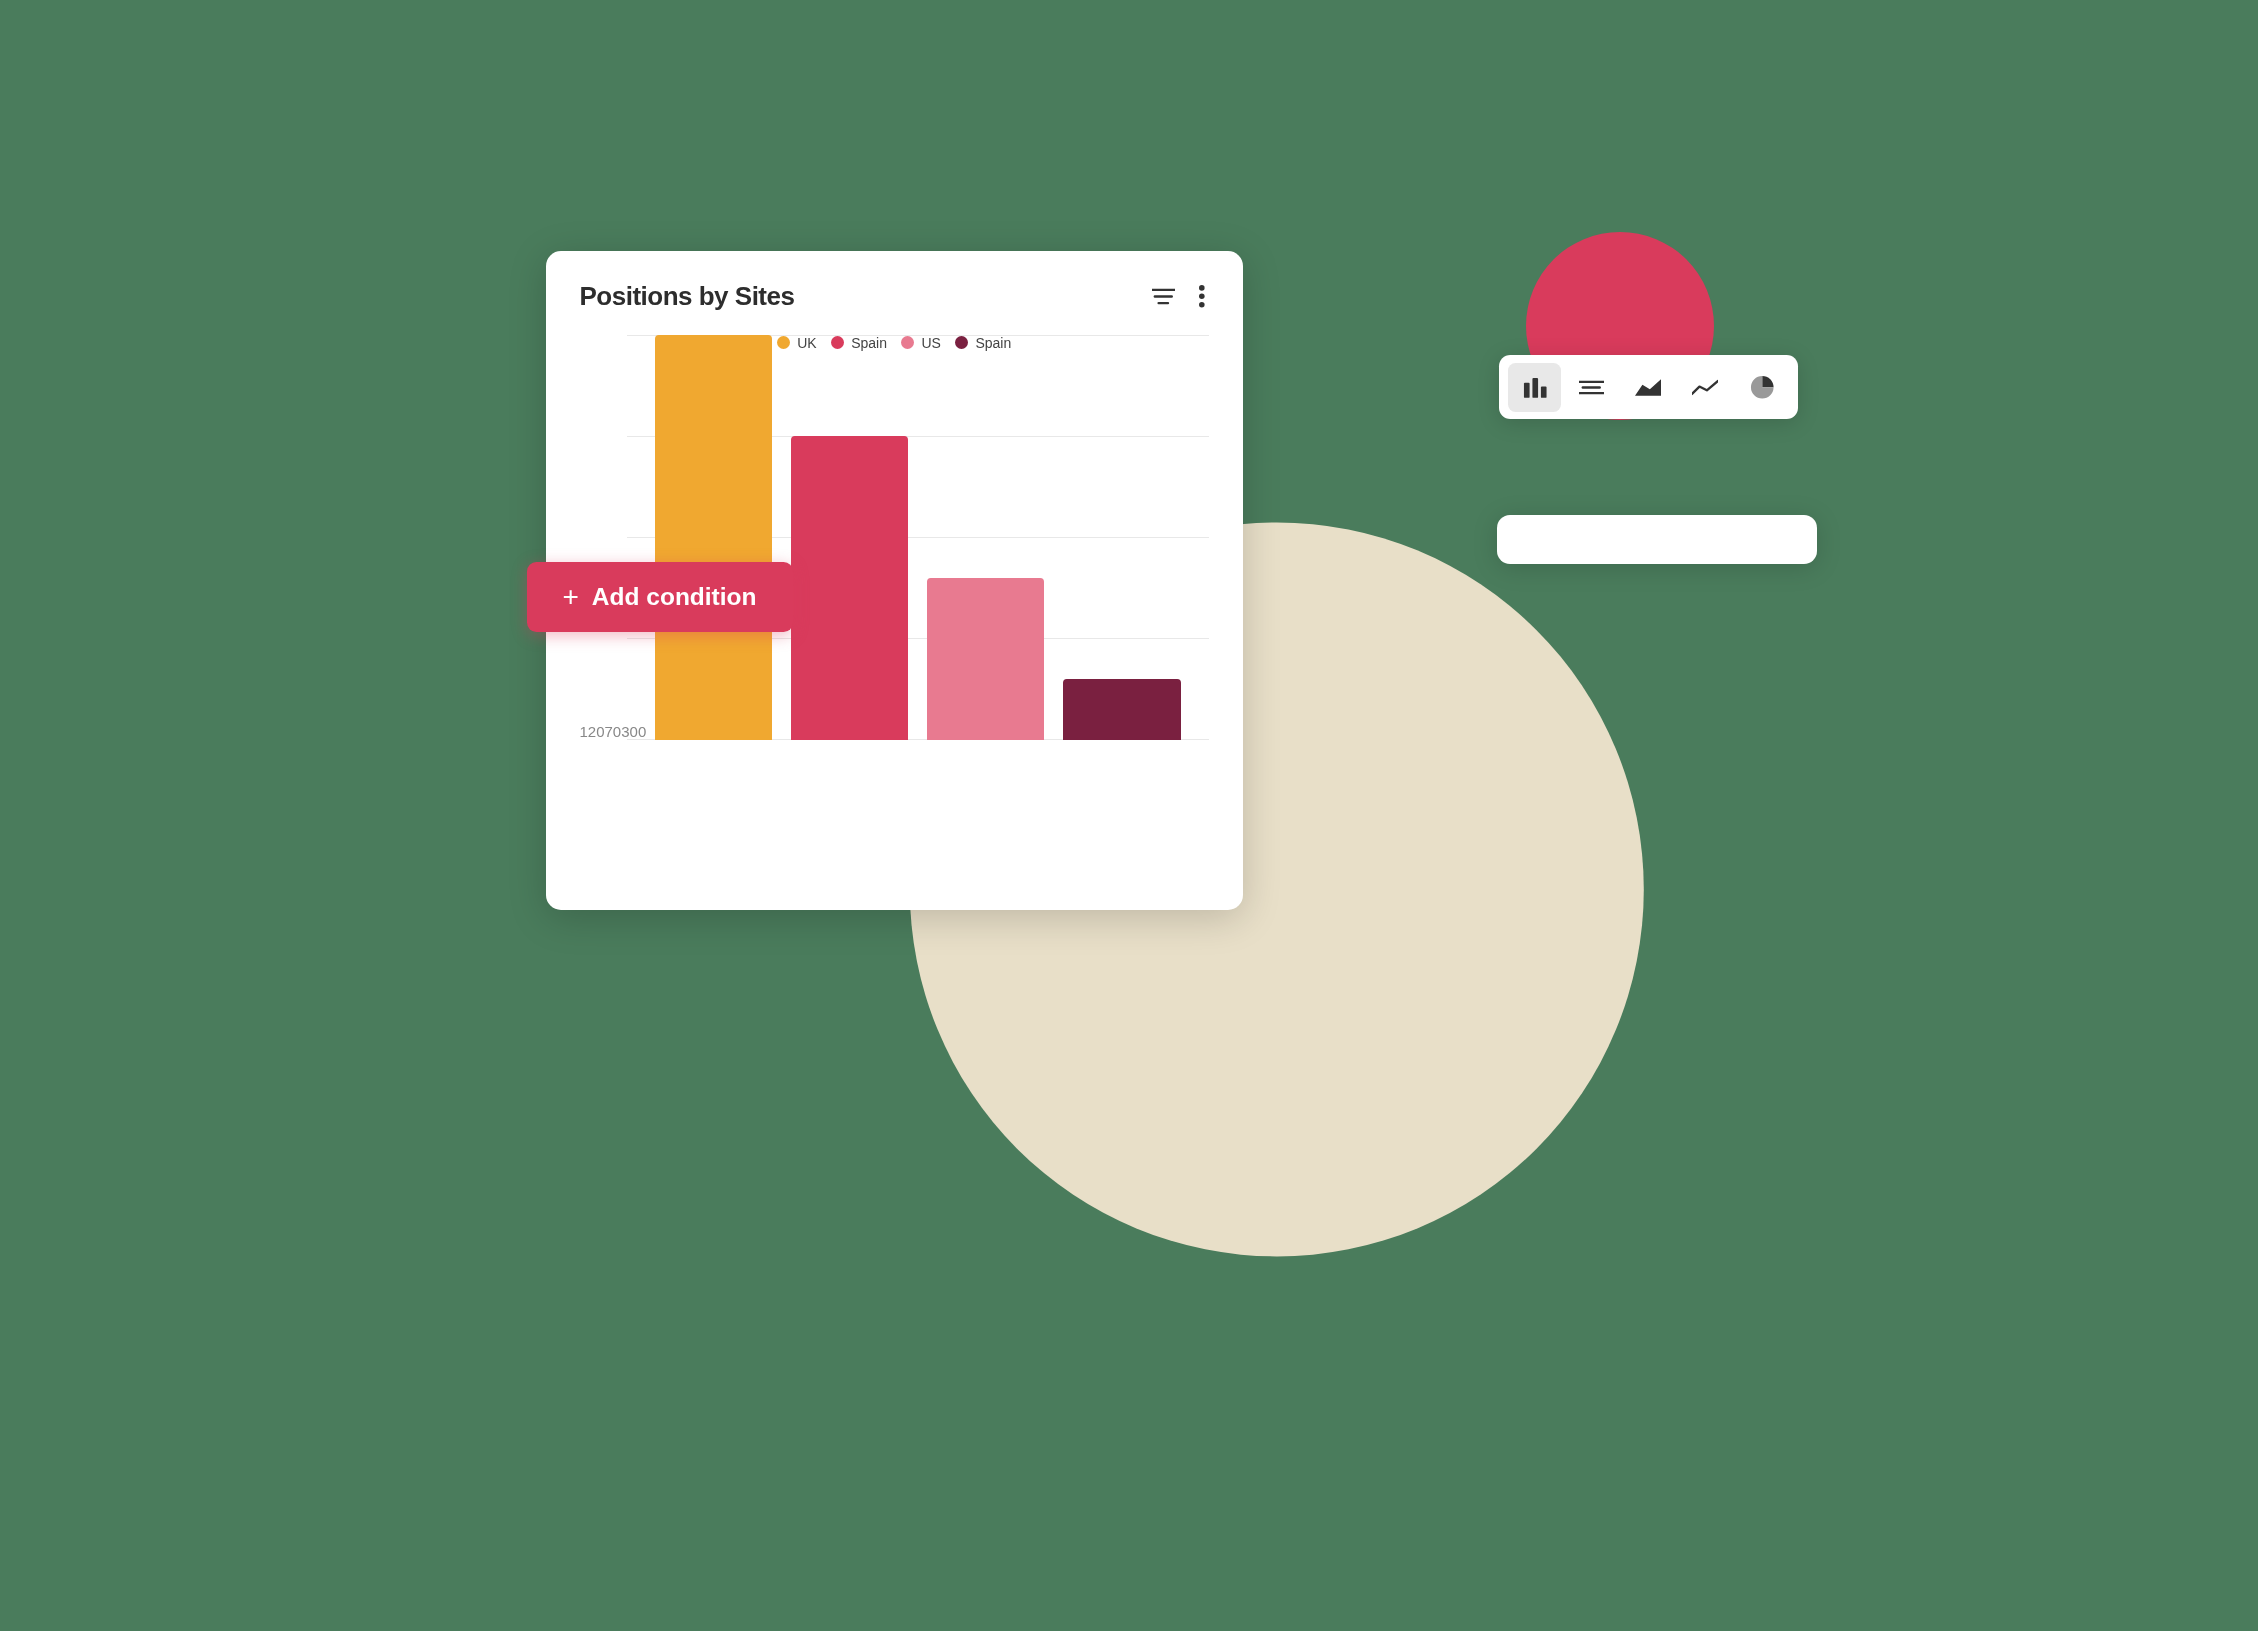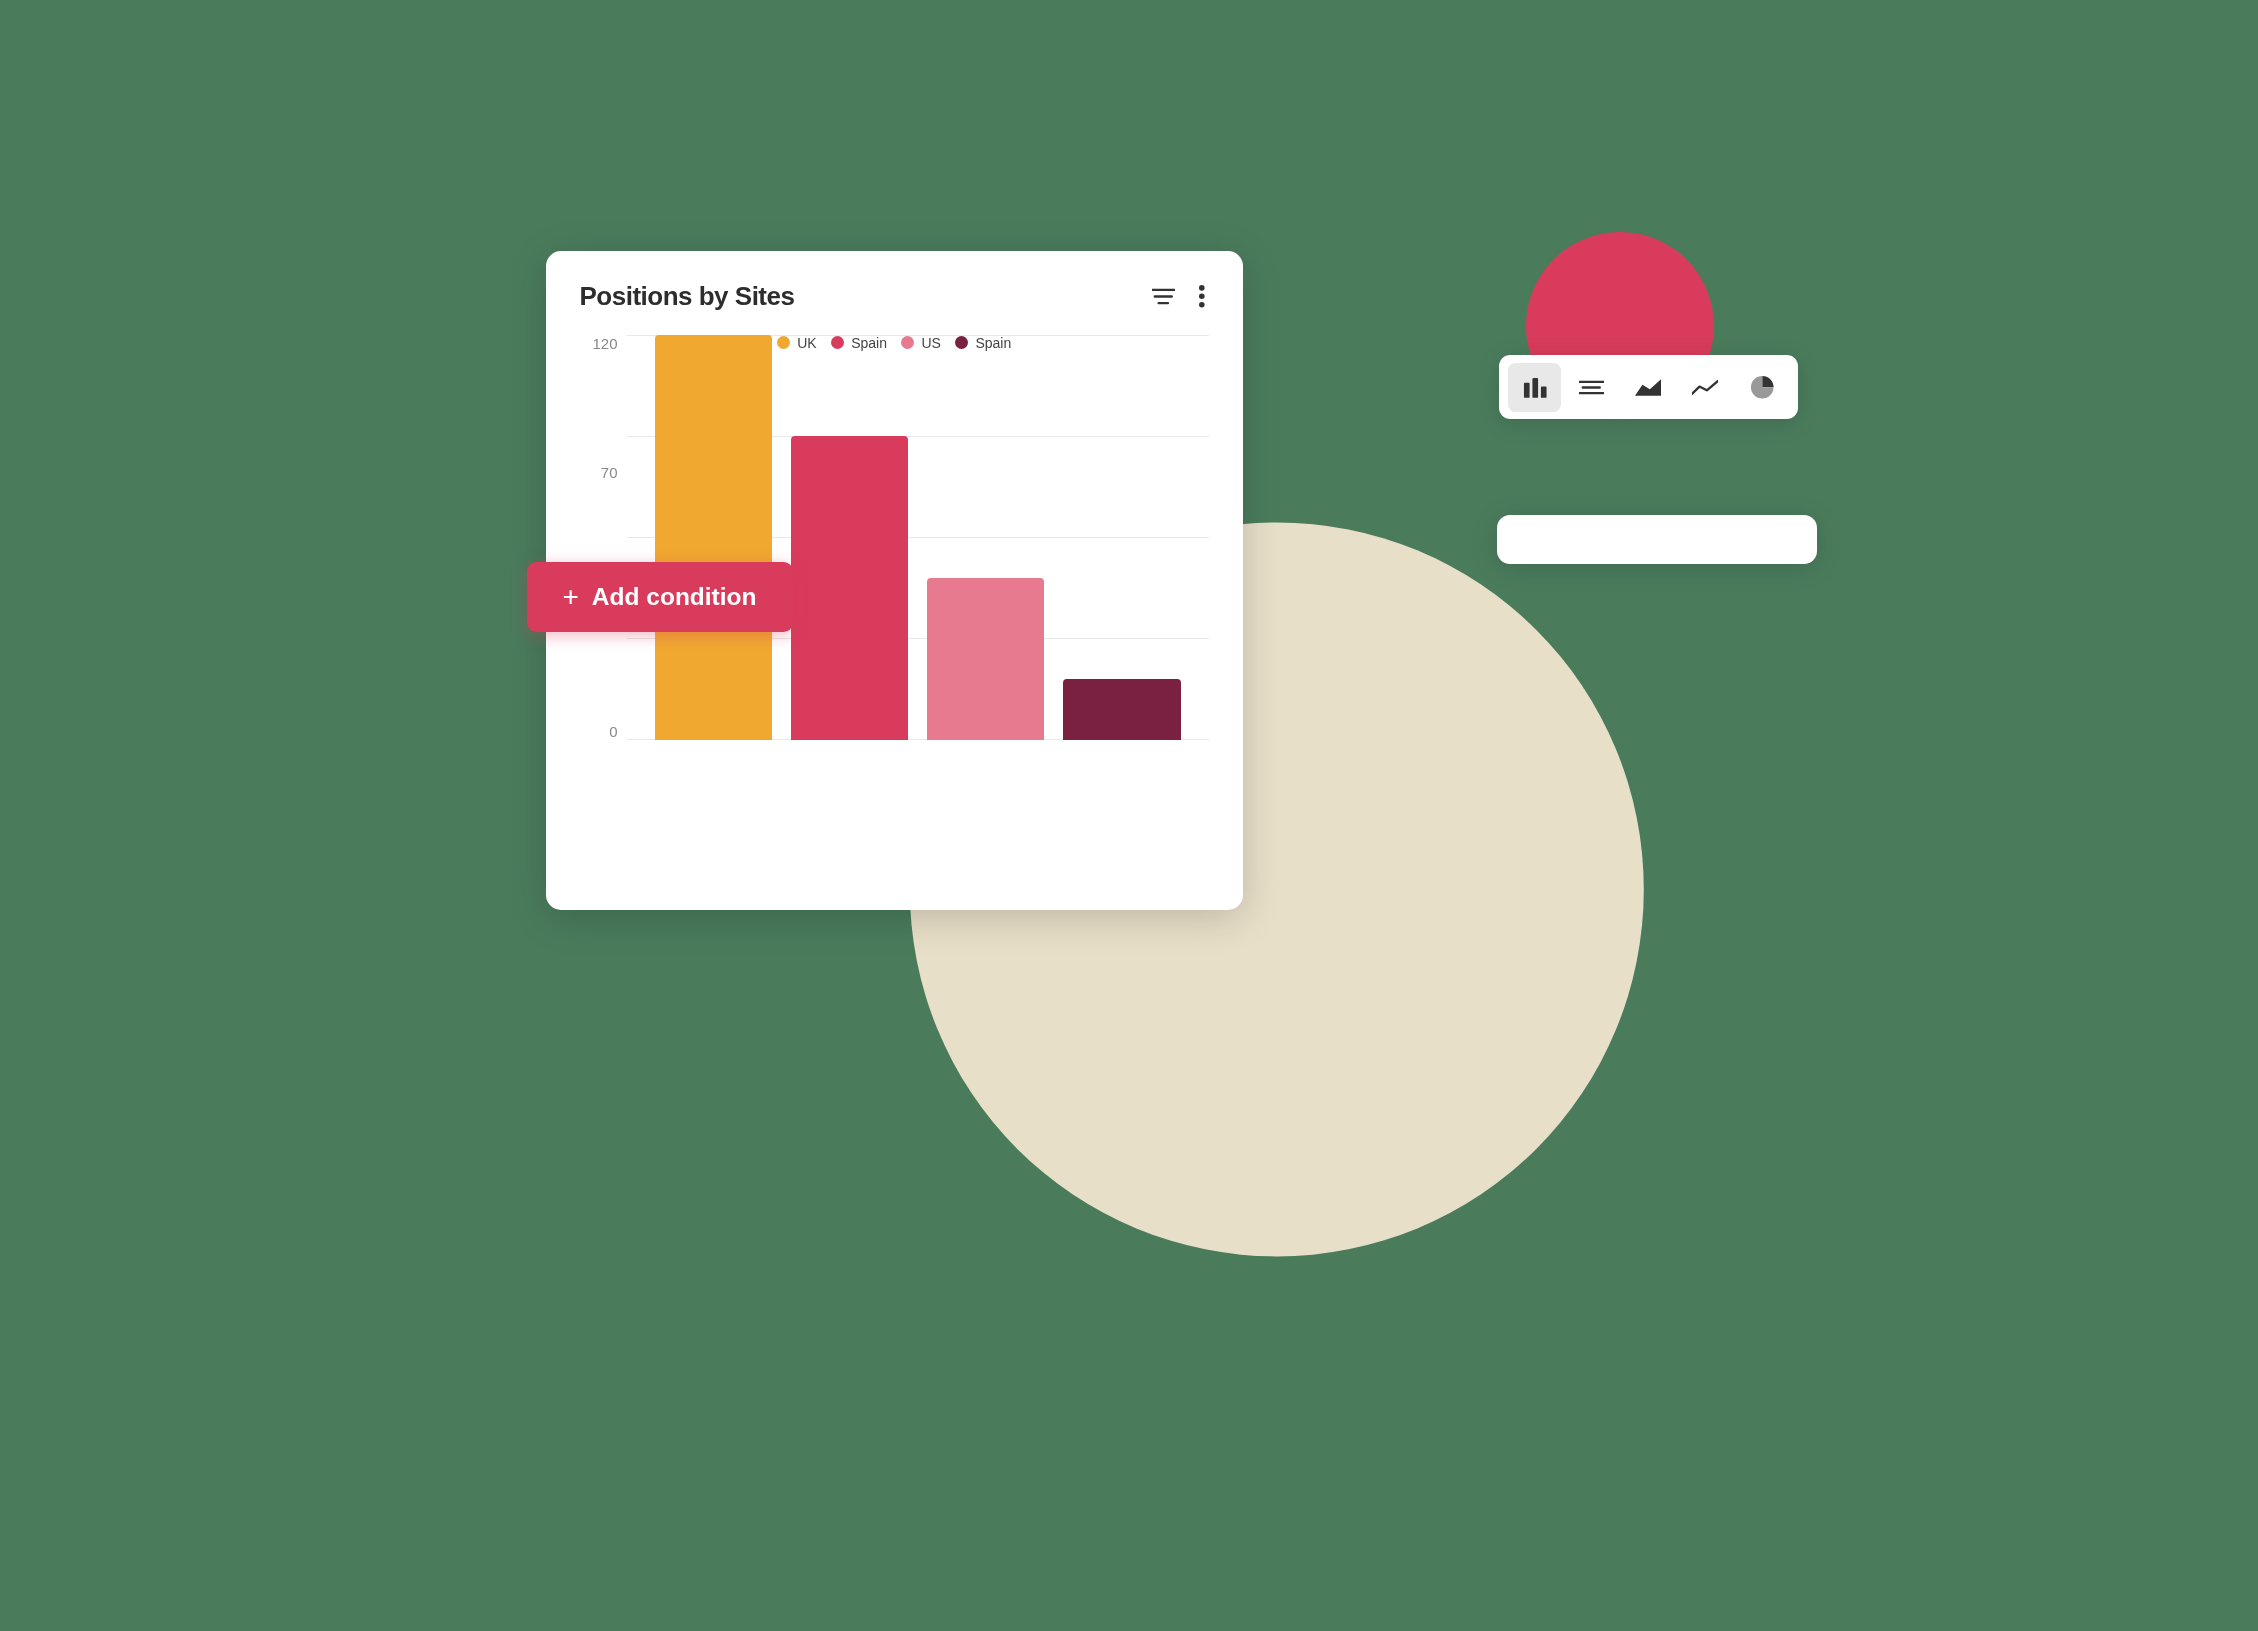--- a/index.html
+++ b/index.html
@@ -101,21 +101,21 @@
       position: relative;
       height: 490px;
     }
 
     .chart-y-labels {
       position: absolute;
       left: 0;
       top: 0;
       height: 405px;
       display: flex;
-      flex-direction: column;
+      flex-direction: row;
       justify-content: space-between;
       align-items: flex-end;
       width: 38px;
     }
 
     .y-label {
       font-size: 15px;
       color: #888;
       font-weight: 400;
     }

